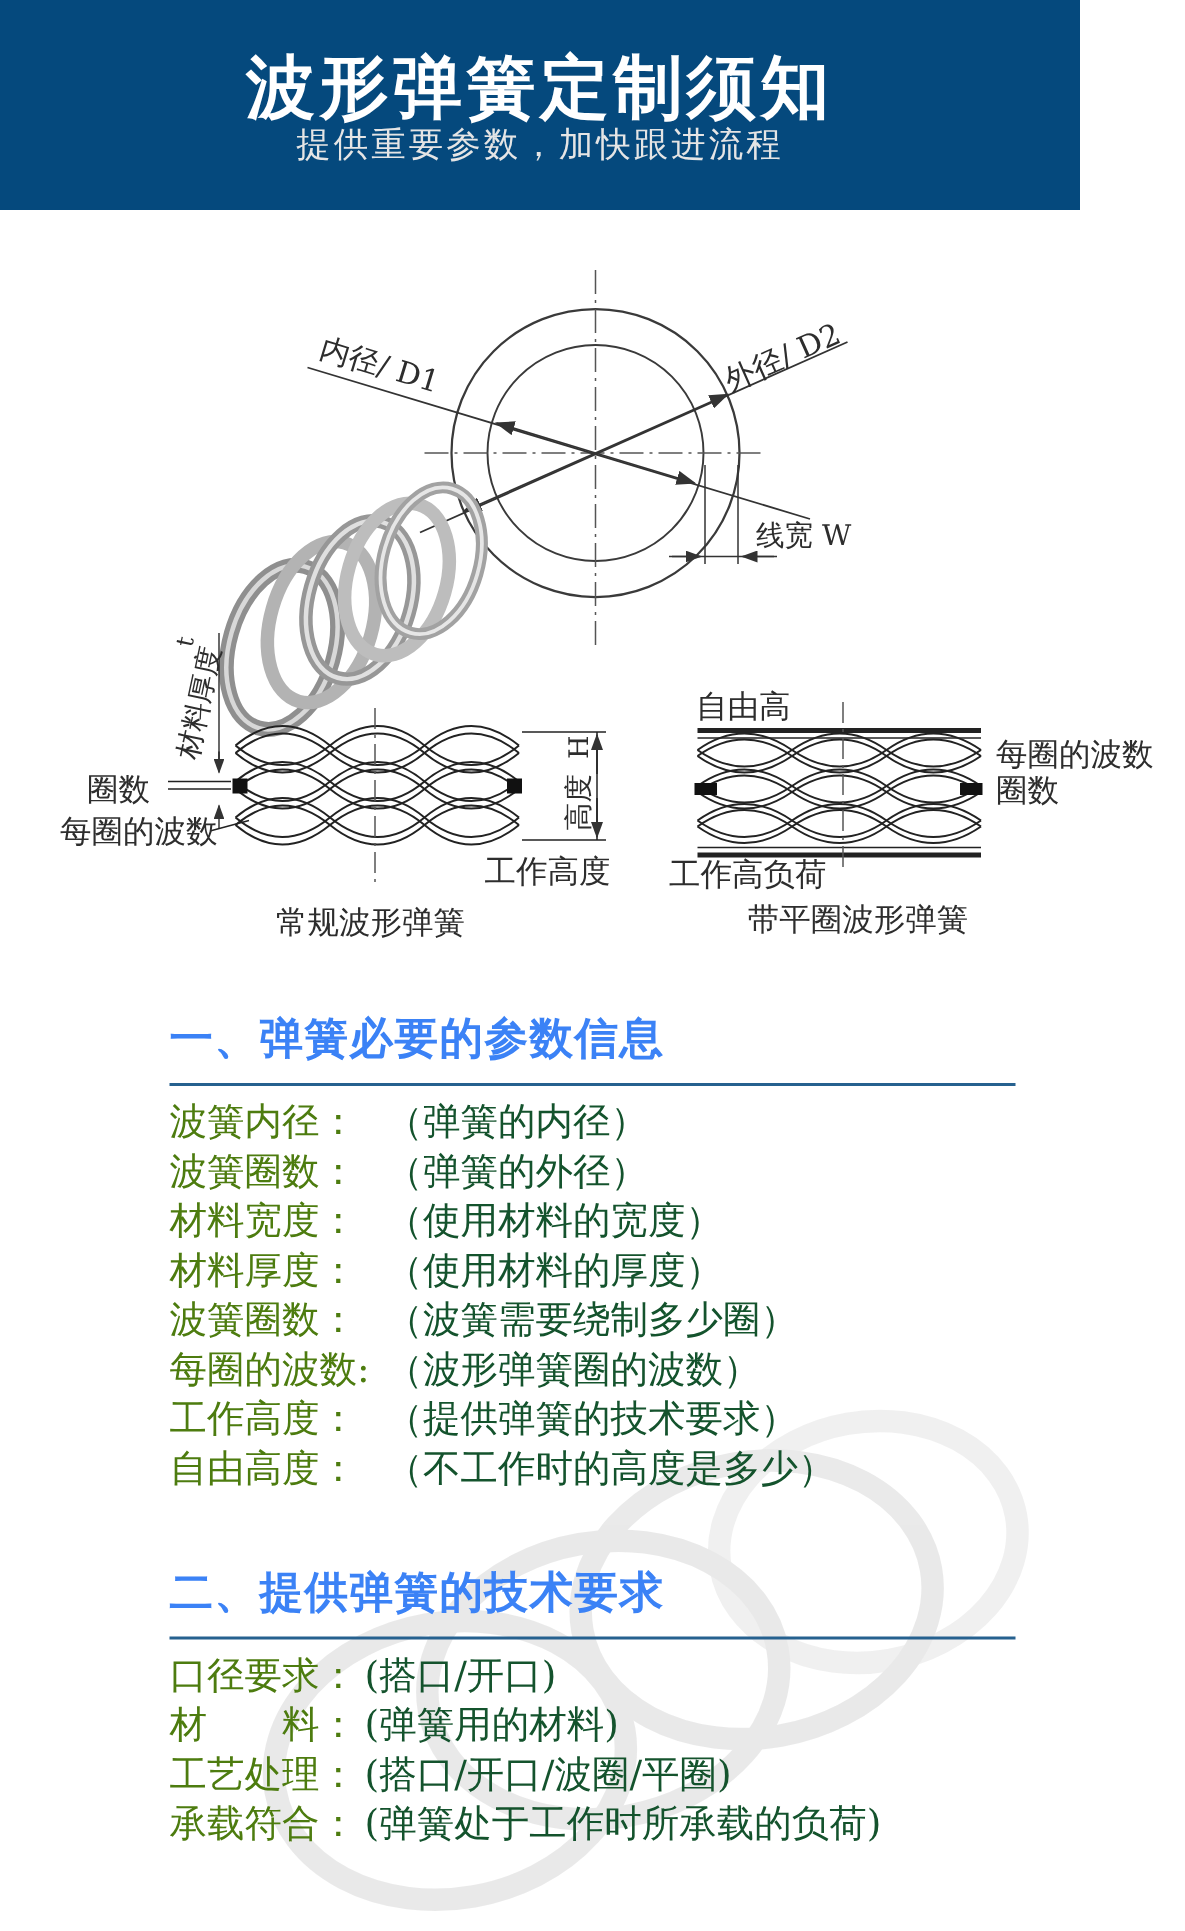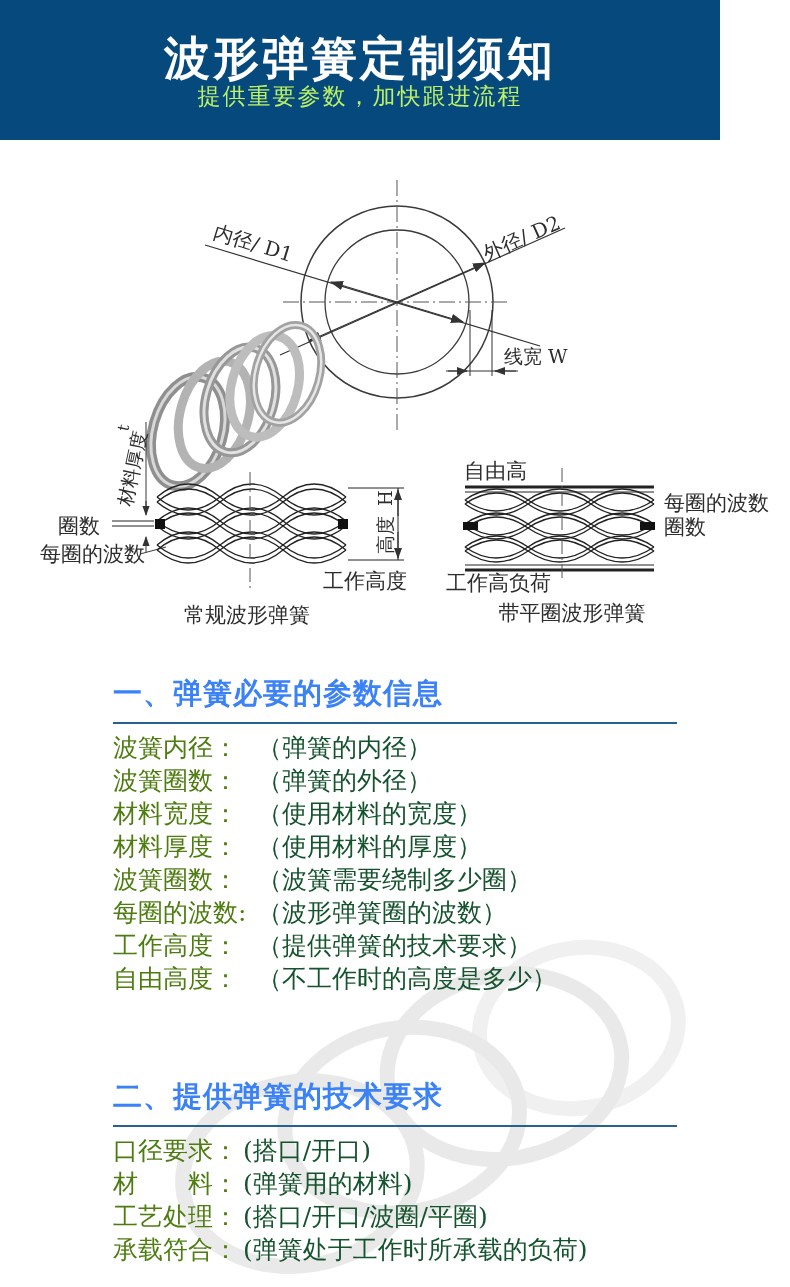--- a/index.html
+++ b/index.html
@@ -3,31 +3,31 @@
 <meta charset="utf-8">
 <style>
   html,body{margin:0;padding:0;background:#fff;}
   .page{position:relative;width:790px;height:1287px;background:#ffffff;overflow:hidden;
         font-family:"Liberation Sans",sans-serif;}
   
   .header{position:absolute;left:0;top:0;width:720px;height:140px;background:#05497d;
           display:flex;flex-direction:column;align-items:center;justify-content:center;}
   .header .title{color:#ffffff;font-size:46px;font-weight:bold;letter-spacing:3px;line-height:1;
           font-family:"Liberation Sans",sans-serif;margin-top:6px;}
-  .header .subtitle{color:#bef264;font-size:23px;letter-spacing:2px;margin-top:0;}
+  .header .subtitle{color:#e5e5e5;font-size:23px;letter-spacing:2px;margin-top:0;}
   
   .diagram{position:absolute;left:0;top:160px;width:790px;height:480px;}
   .diagram text{font-family:"DejaVu Serif","Liberation Serif",serif;fill:#2d2d2d;}
   
   .watermark{position:absolute;left:150px;top:935px;width:560px;height:345px;z-index:0;
              pointer-events:none;}
   
   .section{position:absolute;left:113px;width:580px;z-index:1;}
   .sec1{top:676px;}
-  .sec2{top:1079px;}
+  .sec2{top:1045px;}
   .sec-heading{font-size:29px;font-weight:bold;color:#3b82f6;letter-spacing:1px;
                font-family:"Liberation Sans",sans-serif;line-height:1.2;}
   .sec-rule{height:2px;background:#26618f;width:564px;margin-top:11px;}
   .param-list{margin-top:7px;font-family:"DejaVu Serif","Liberation Serif",serif;}
   .param-row{font-size:25px;line-height:33px;white-space:nowrap;}
   .param-label{display:inline-block;color:#4d7c0f;}
   .sec1 .param-label{min-width:144px;}
   .sec2 .param-label{min-width:130px;}
   .param-desc{color:#14532d;}
 </style>

